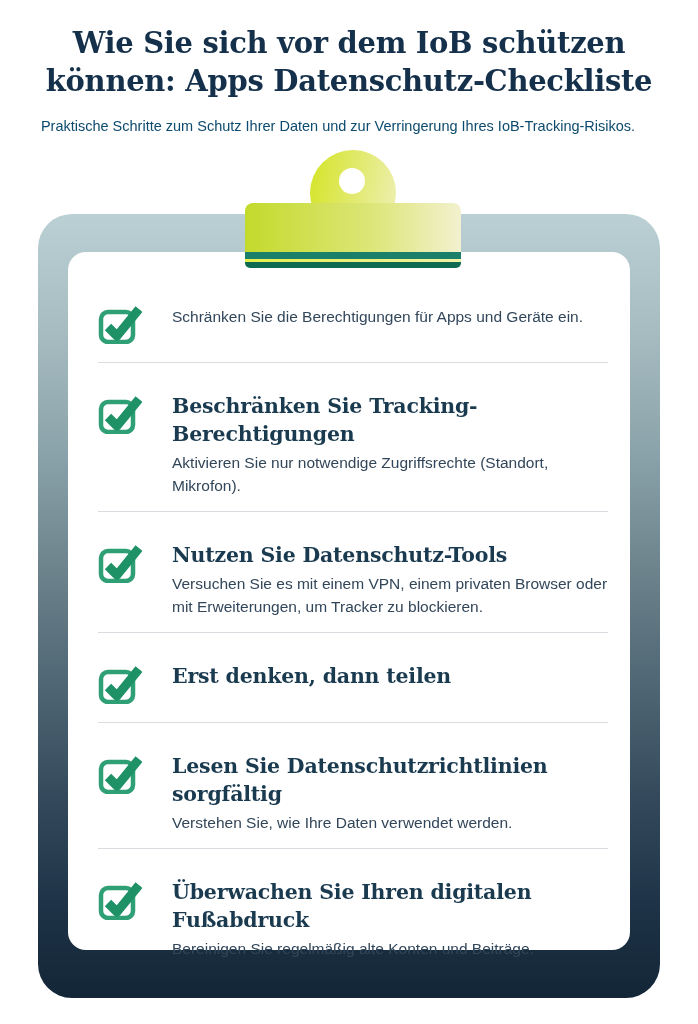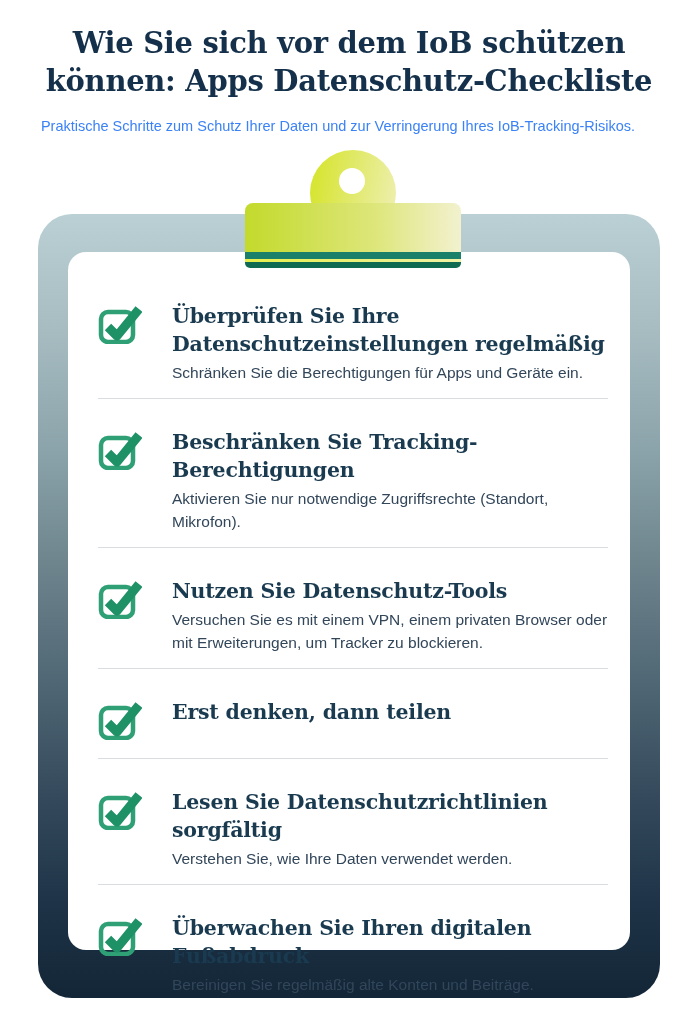--- a/index.html
+++ b/index.html
@@ -12,21 +12,21 @@
   
   .title {
     position:absolute; top:24px; left:0; width:698px;
     text-align:center; color:#14304a;
     font-family:"DejaVu Serif","Liberation Serif",serif;
     font-weight:700; font-size:29px; line-height:38px;
     letter-spacing:-0.3px;
   }
   .subtitle {
     position:absolute; top:117px; left:0; width:676px;
-    text-align:center; color:#3b82f6;
+    text-align:center; color:#0c4a6e;
     font-size:14.5px; line-height:18px;
   }
 
   
   .board {
     position:absolute; left:38px; top:214px; width:622px; height:784px;
     border-radius:34px;
     background:linear-gradient(180deg,
       #bad0d4 0%, #a6bcc1 15%, #8ba3aa 30%, #6d848d 45%,
       #4f6674 60%, #33495b 75%, #1e3347 88%, #132637 100%);
@@ -103,21 +103,20 @@
   <div class="list">
 
     <div class="item">
       <span class="item-icon">
         <svg width="44" height="40" viewBox="0 0 44 40">
           <rect x="3" y="8" width="32" height="30" rx="7" fill="none" stroke="#2f9f75" stroke-width="4.5"></rect>
           <path d="M10 23 L19 32 L41 5" fill="none" stroke="#1f9166" stroke-width="9" stroke-linejoin="round"></path>
         </svg>
       </span>
       <span class="item-text">
-        <div class="item-heading">Überprüfen Sie Ihre Datenschutzeinstellungen regelmäßig</div>
         <div class="item-desc">Schränken Sie die Berechtigungen für Apps und Geräte ein.</div>
       </span>
     </div>
     <div class="divider"></div>
 
     <div class="item">
       <span class="item-icon">
         <svg width="44" height="40" viewBox="0 0 44 40">
           <rect x="3" y="8" width="32" height="30" rx="7" fill="none" stroke="#2f9f75" stroke-width="4.5"></rect>
           <path d="M10 23 L19 32 L41 5" fill="none" stroke="#1f9166" stroke-width="9" stroke-linejoin="round"></path>

